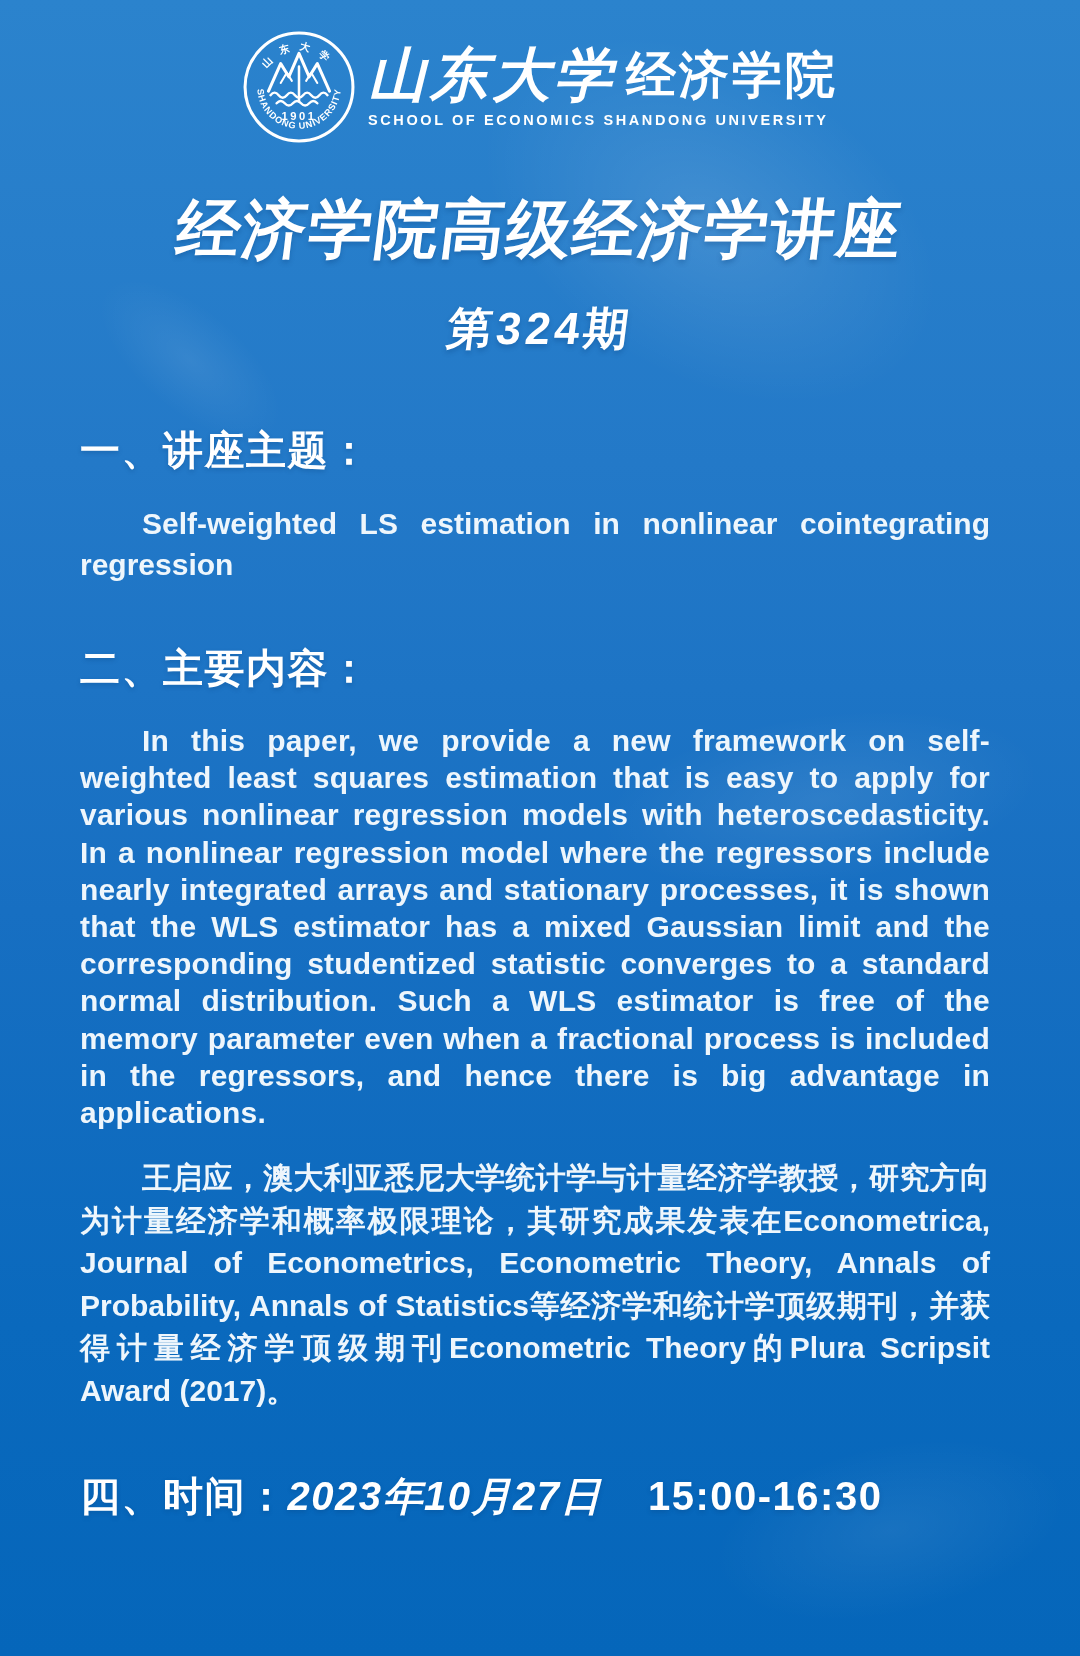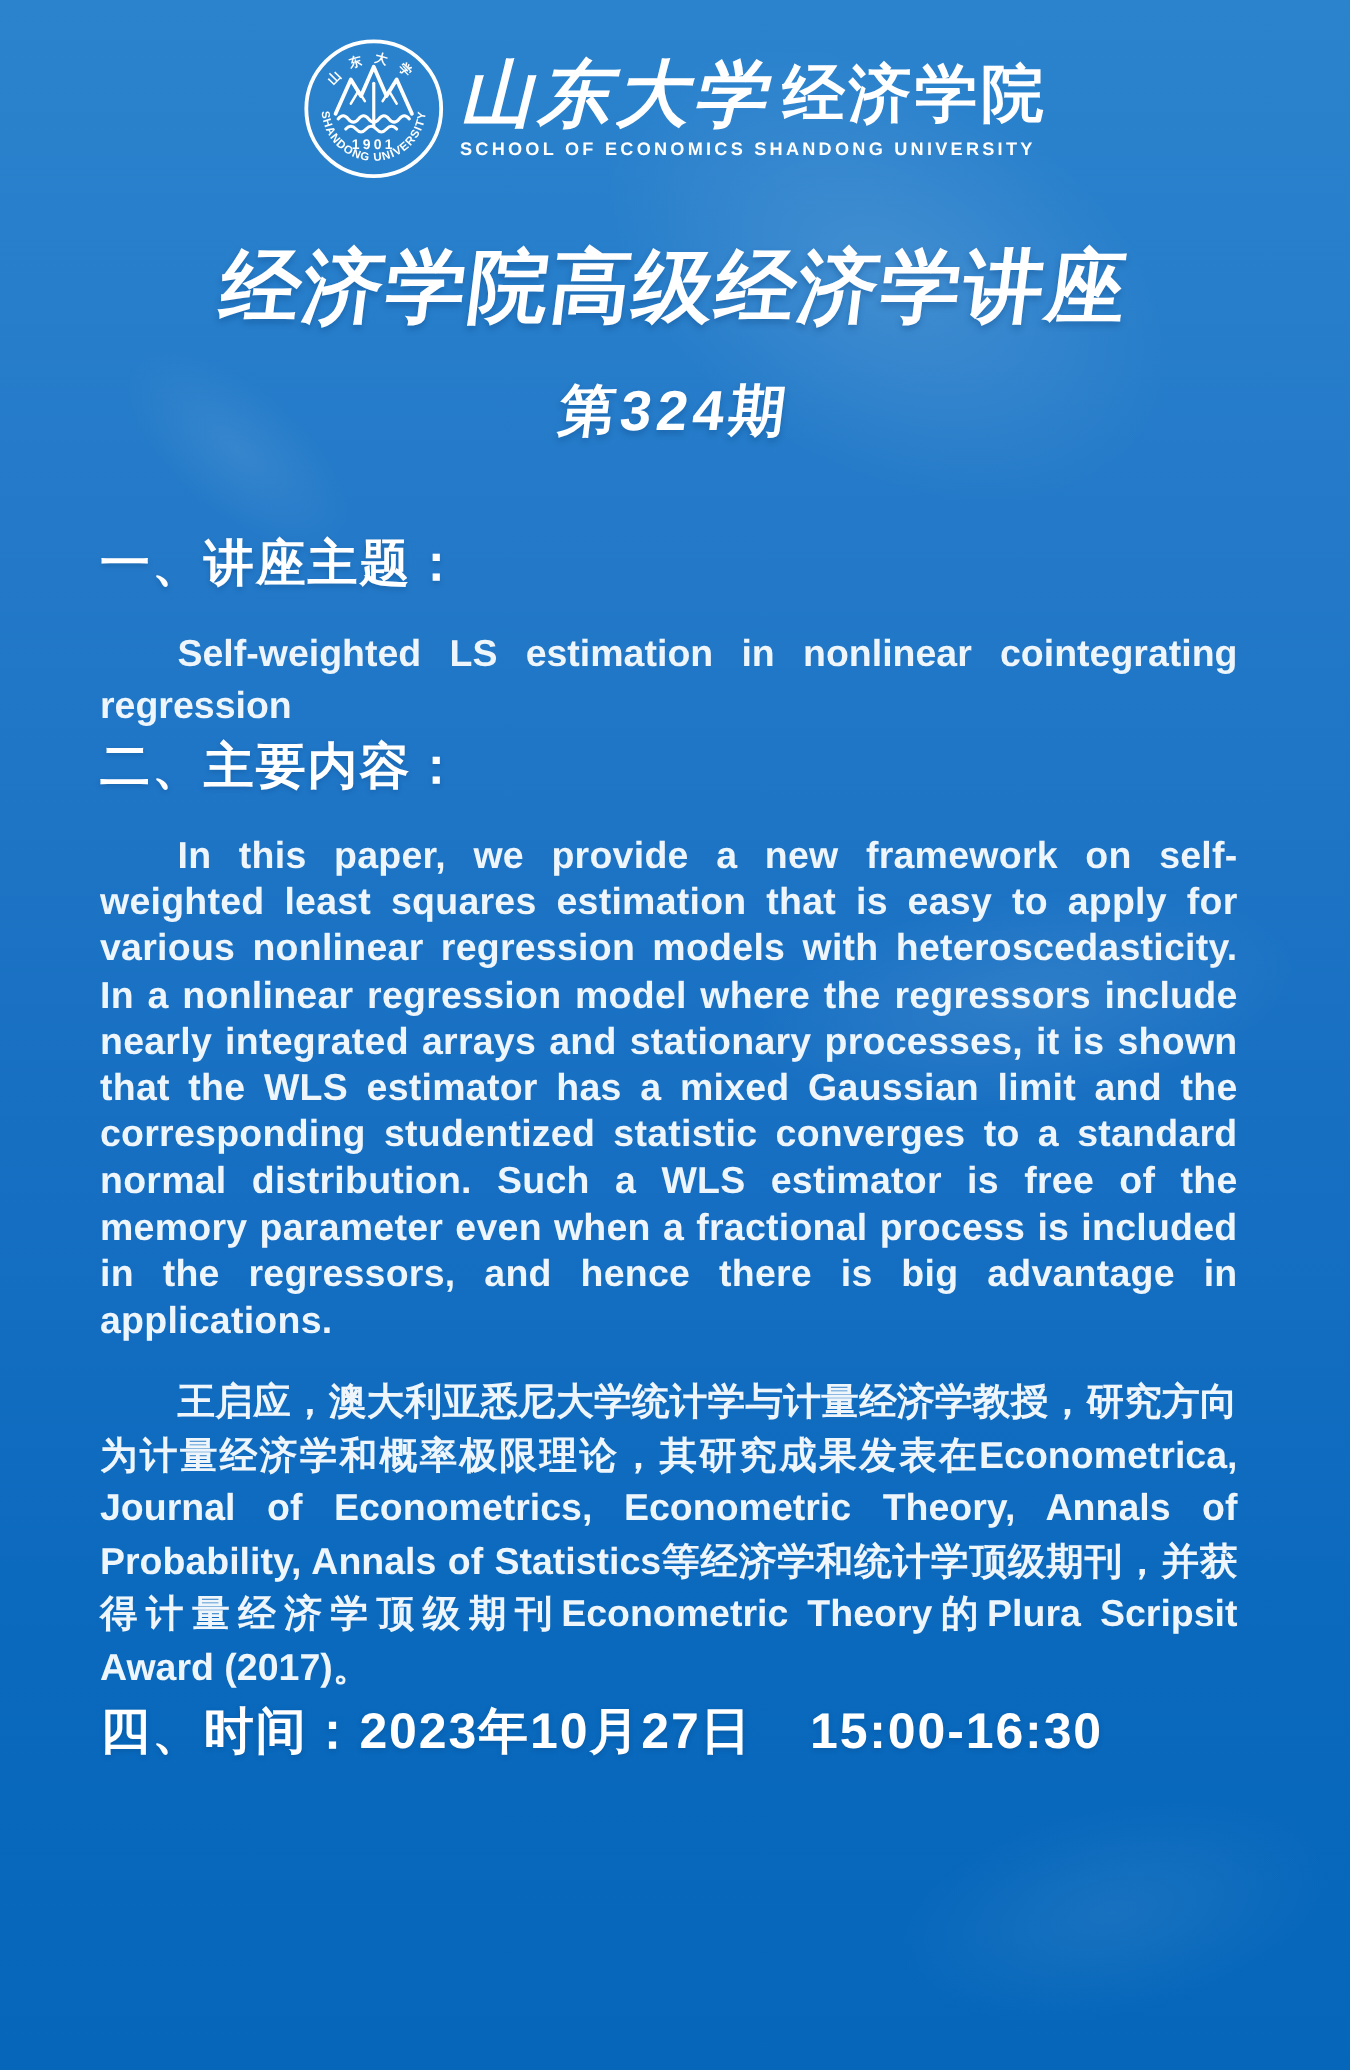--- a/index.html
+++ b/index.html
@@ -96,33 +96,33 @@
   .sections { padding: 0 90px 0 80px; }
   .sec-heading {
     margin: 0;
     font-size: 40px;
     font-weight: 900;
     letter-spacing: 1.5px;
     text-shadow: 0 2px 4px rgba(6,60,120,0.28);
     white-space: nowrap;
   }
   .mt-sec1 { margin-top: 64px; }
-  .mt-sec  { }
+  .mt-sec  { margin-top: 56px; }
   .para {
     margin: 26px 0 0;
     font-size: 30px;
     font-weight: bold;
     color: #eef6fc;
     text-align: justify;
     text-indent: 62px;
   }
   .para-en    { line-height: 1.24; letter-spacing: 0.2px; }
   .para-topic { line-height: 1.35; }
   .para-bio   { line-height: 1.42; }
-  .date-part { margin-right: 46px; }
+  .date-part { margin-right: 46px; font-style: italic; }
 
   svg text { fill: #ffffff; }
 </style>
 </head>
 <body>
 
 <div class="poster">
   <div class="streak streak-a"></div>
   <div class="streak streak-b"></div>
   <div class="streak streak-c"></div>

